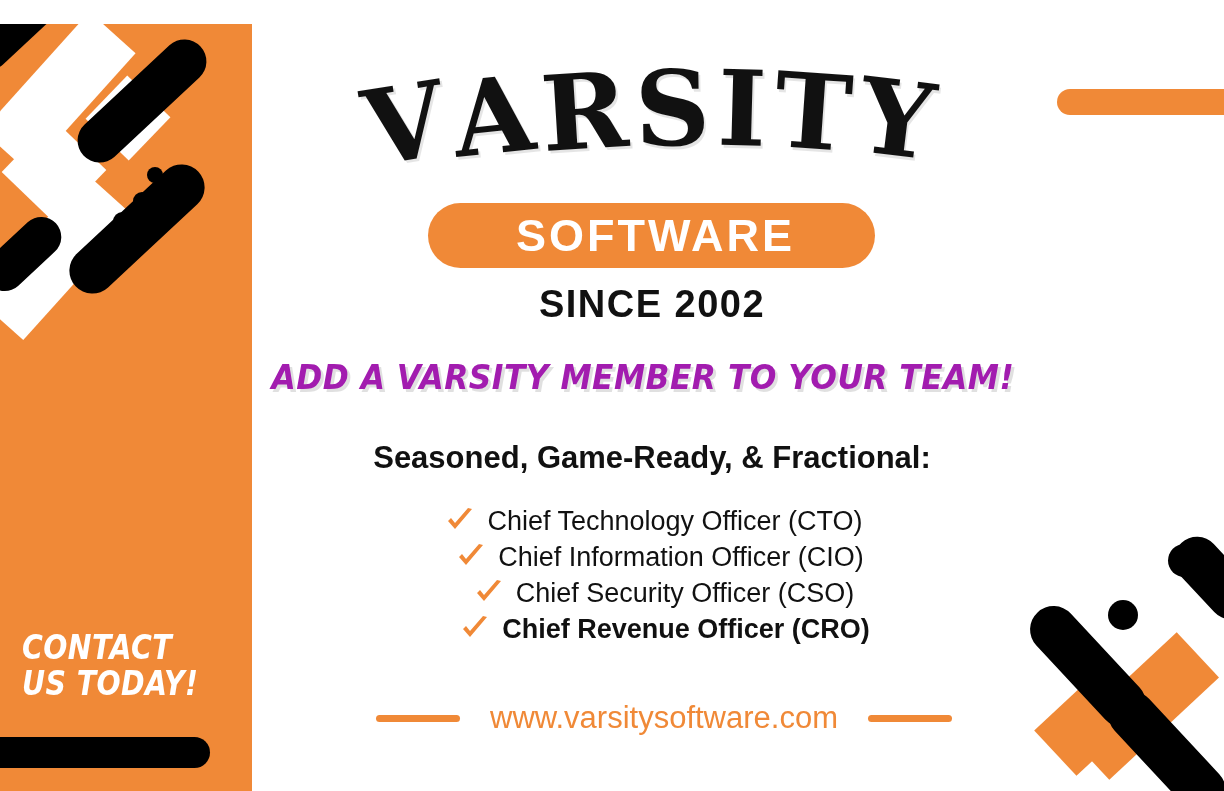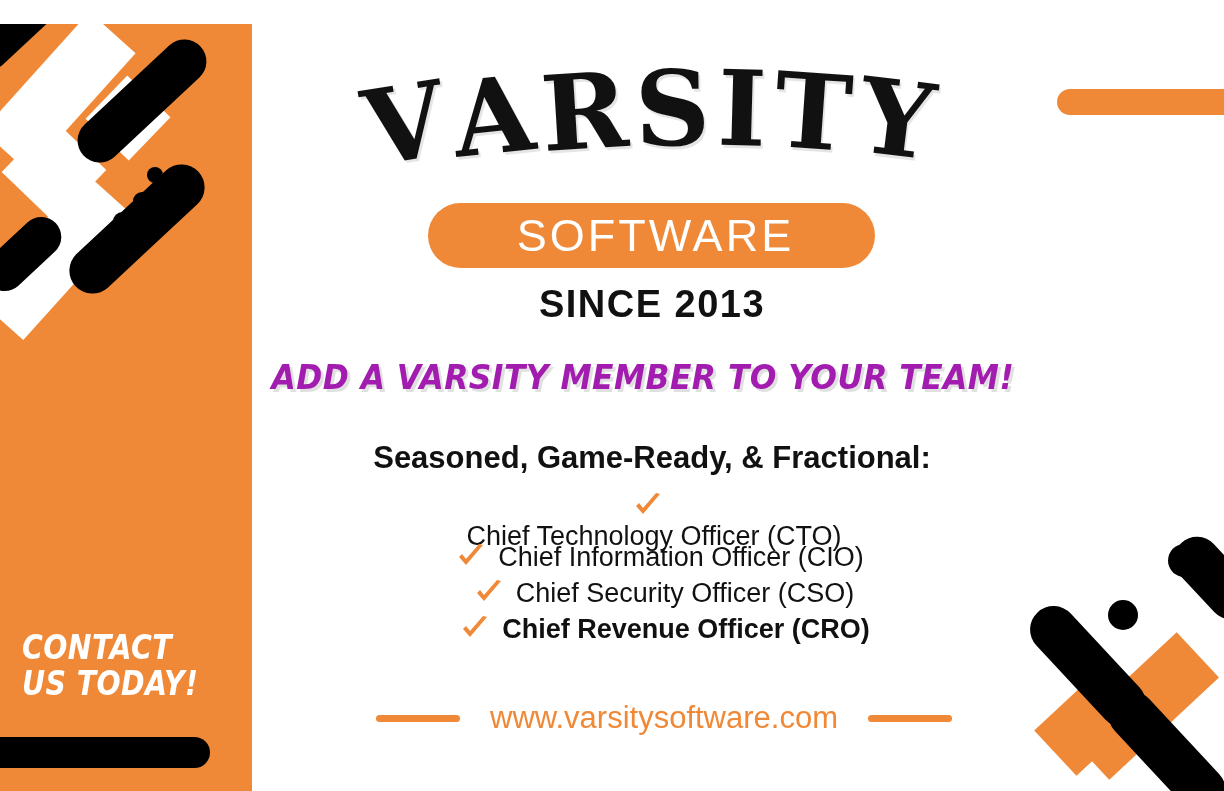--- a/index.html
+++ b/index.html
@@ -223,21 +223,21 @@
     width: 447px; height: 65px;
     background: #F08937;
     border-radius: 33px;
     display: flex;
     align-items: center;
     justify-content: center;
   }
   .software-text {
     color: #ffffff;
     font-family: "Liberation Sans", sans-serif;
-    font-weight: normal;
+    font-weight: bold;
     font-size: 45px;
     letter-spacing: 3px;
     margin-left: 8px;
   }
 
   
   .since {
     position: absolute;
     left: 0; top: 283px;
     width: 800px;
@@ -288,21 +288,21 @@
     position: absolute;
     left: 0; top: 503px;
     width: 800px;
   }
   .role-row {
     display: flex;
     align-items: center;
     justify-content: center;
     height: 36px;
   }
-  .role-row.ind-0 { padding-left: 4px; flex-direction: column; }
+  .role-row.ind-0 { padding-left: 4px; }
   .role-row.ind-1 { padding-left: 16px; align-items: center; }
   .role-row.ind-2 { padding-left: 24px; }
   .role-row.ind-3 { padding-left: 26px; font-weight: bold; }
 
   .check-icon {
     width: 30px;
     height: 30px;
     flex: 0 0 30px;
     margin-right: 12px;
   }
@@ -392,21 +392,21 @@
         <span class="vl4">I</span>
         <span class="vl5">T</span>
         <span class="vl6">Y</span>
       </div>
     </div>
 
     <div class="software-pill">
       <span class="software-text">SOFTWARE</span>
     </div>
 
-    <div class="since">SINCE 2013</div>
+    <div class="since">SINCE 2002</div>
 
     <div class="headline">
       <span class="headline-inner">ADD A VARSITY MEMBER TO YOUR TEAM!</span>
     </div>
 
     <div class="subhead">Seasoned, Game-Ready, &amp; Fractional:</div>
 
     <div class="role-list">
 
       <div class="role-row ind-0">

